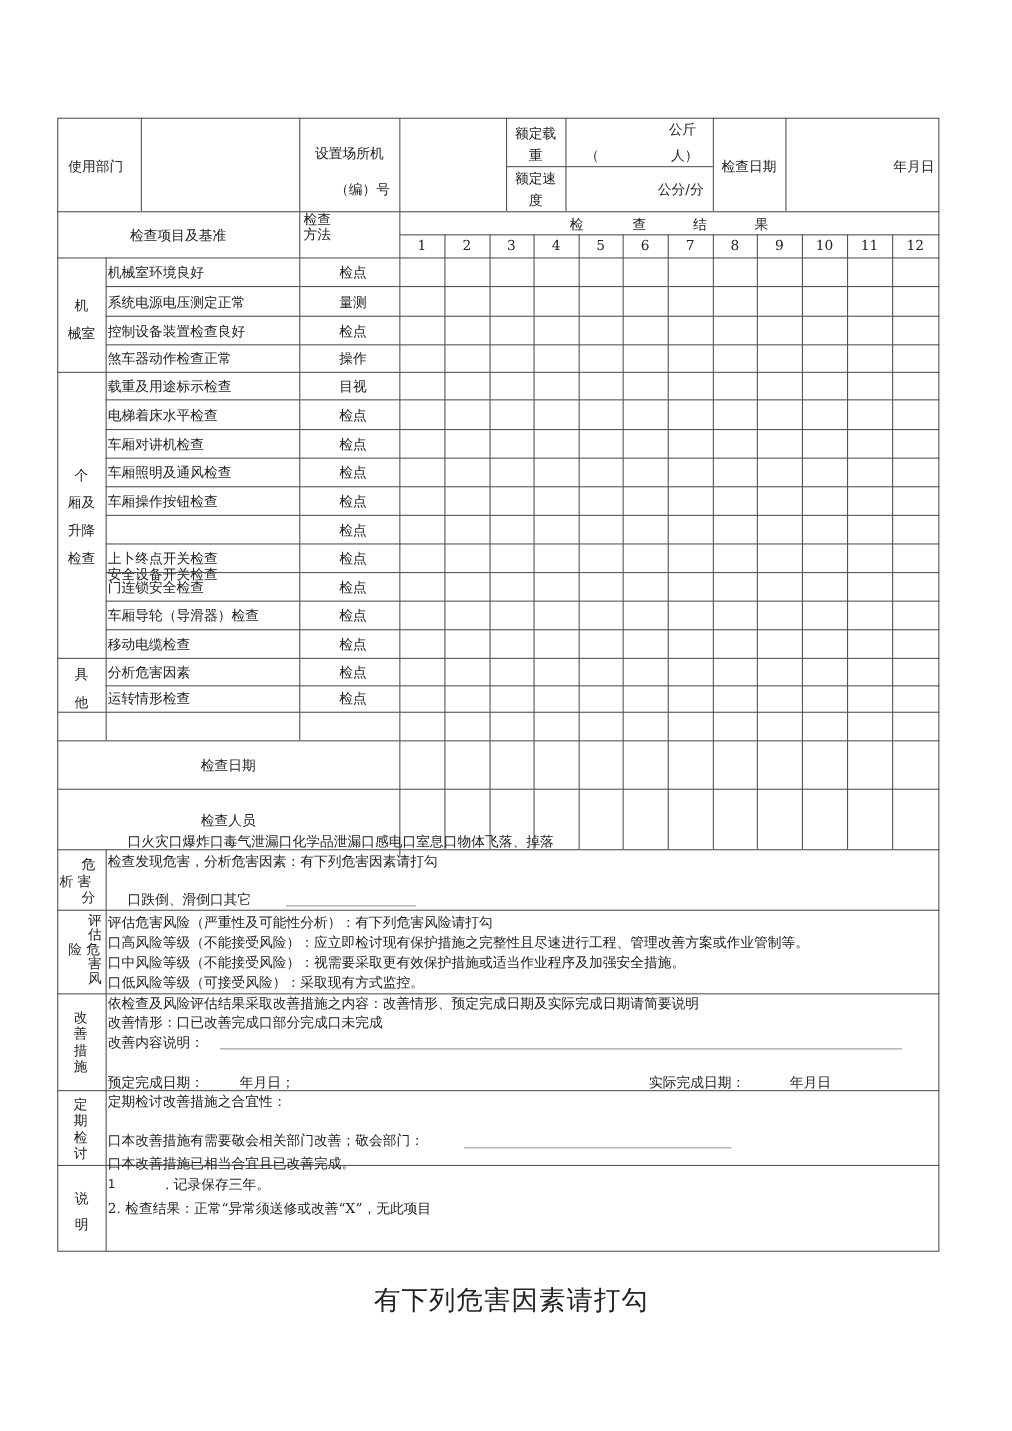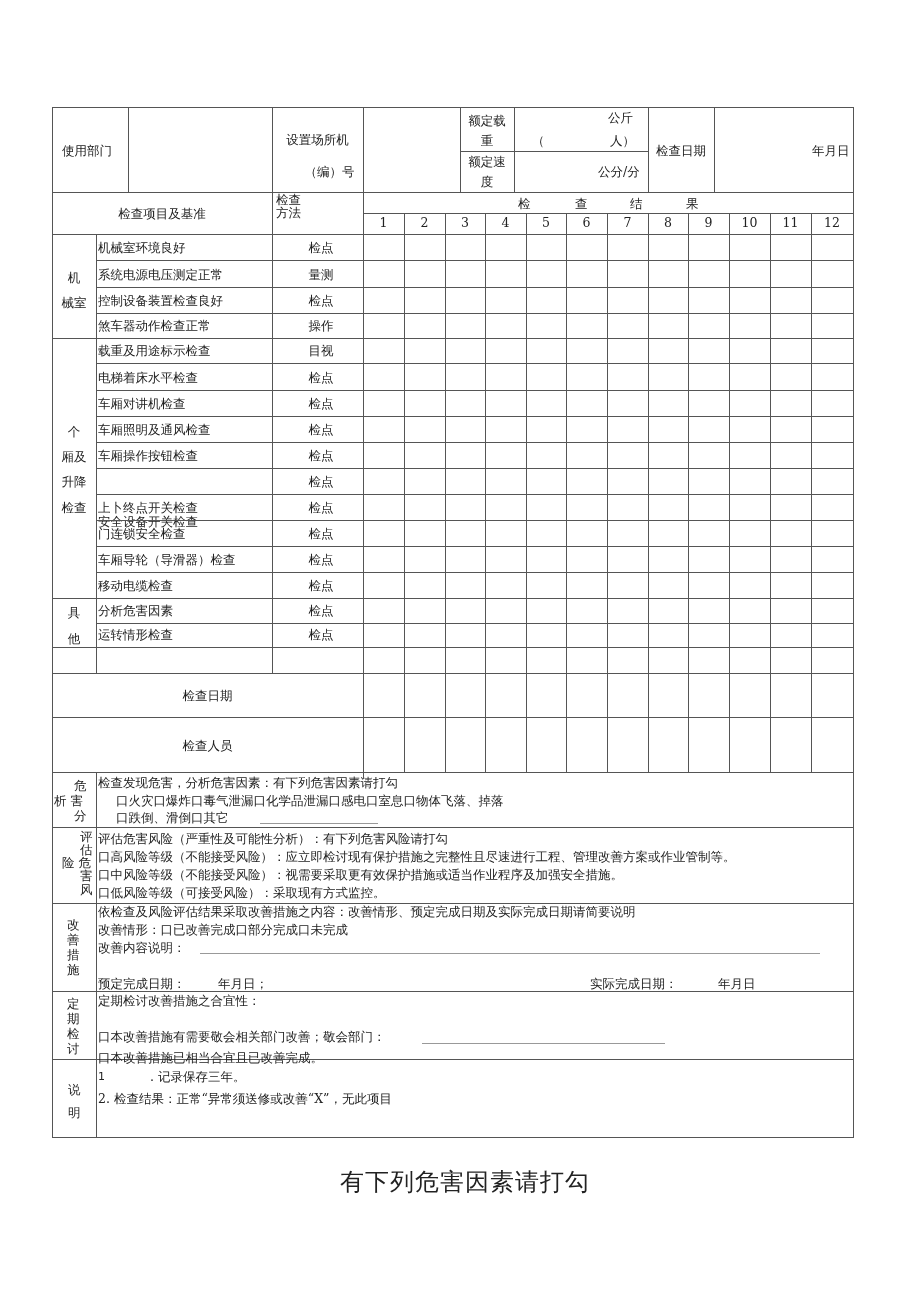--- a/index.html
+++ b/index.html
@@ -392,21 +392,21 @@
 <div class="vline" style="left:96px;top:772px;height:366px;"></div>
 <div class="hline" style="left:52px;top:827px;width:802px;"></div>
 <div class="hline" style="left:52px;top:903px;width:802px;"></div>
 <div class="hline" style="left:52px;top:991px;width:802px;"></div>
 <div class="hline" style="left:52px;top:1059px;width:802px;"></div>
 
 <span class="t" style="left:74px;top:778px;">危</span>
 <span class="t" style="left:54px;top:793px;">析 害</span>
 <span class="t" style="left:74px;top:808px;">分</span>
 <span class="t" style="left:98px;top:775px;">检查发现危害，分析危害因素：有下列危害因素请打勾</span>
-<span class="t" style="left:116px;top:793px;">口火灾口爆炸口毒气泄漏口化学品泄漏口感电口室息口物体飞落、掉落</span>
+<span class="t" style="left:116px;top:757px;">口火灾口爆炸口毒气泄漏口化学品泄漏口感电口室息口物体飞落、掉落</span>
 <span class="t" style="left:116px;top:810px;">口跌倒、滑倒口其它</span>
 <div class="uline" style="left:260px;top:823px;width:118px;"></div>
 
 <span class="t" style="left:80px;top:830px;line-height:13px;">评</span>
 <span class="t" style="left:80px;top:843px;line-height:13px;">估</span>
 <span class="t" style="left:62px;top:856px;line-height:13px;">险 危</span>
 <span class="t" style="left:80px;top:869px;line-height:13px;">害</span>
 <span class="t" style="left:80px;top:883px;line-height:13px;">风</span>
 <span class="t" style="left:98px;top:831px;">评估危害风险（严重性及可能性分析）：有下列危害风险请打勾</span>
 <span class="t" style="left:98px;top:849px;">口高风险等级（不能接受风险）：应立即检讨现有保护措施之完整性且尽速进行工程、管理改善方案或作业管制等。</span>

